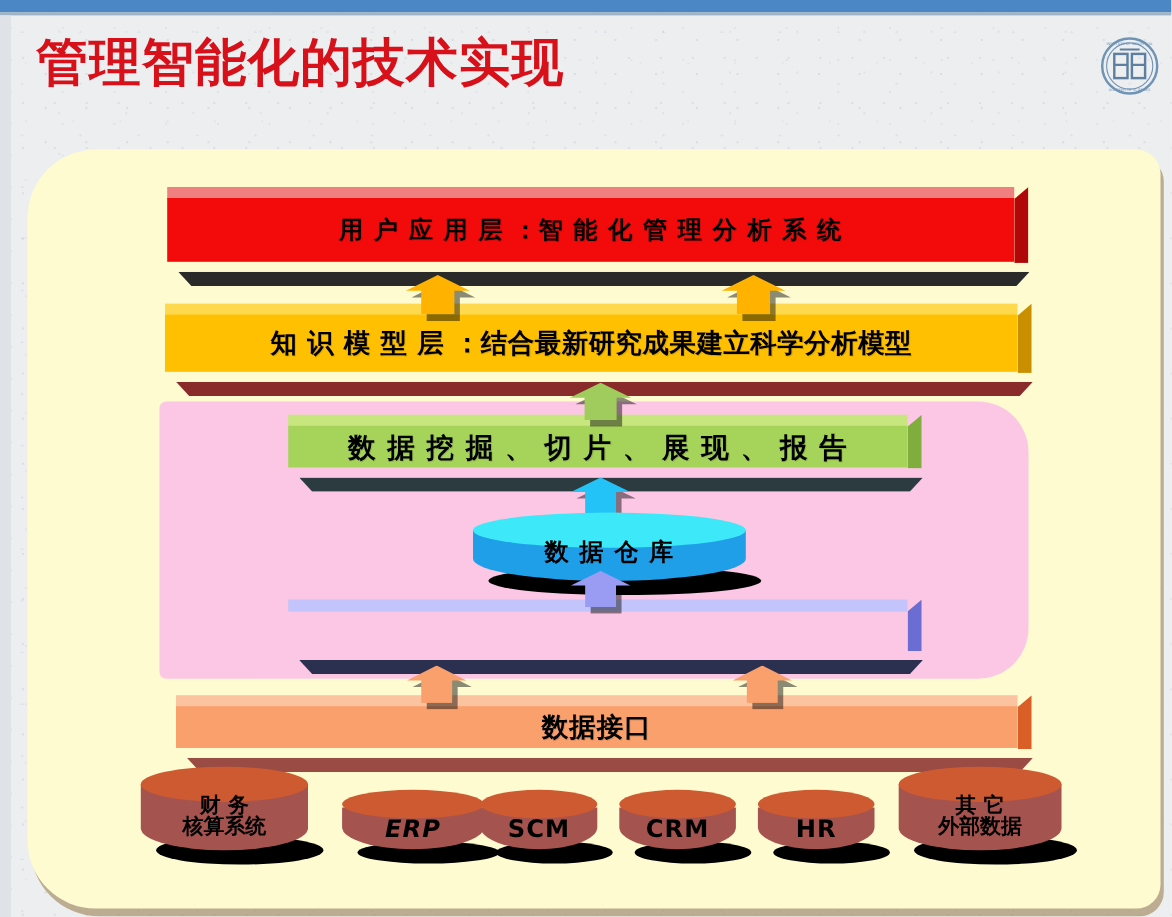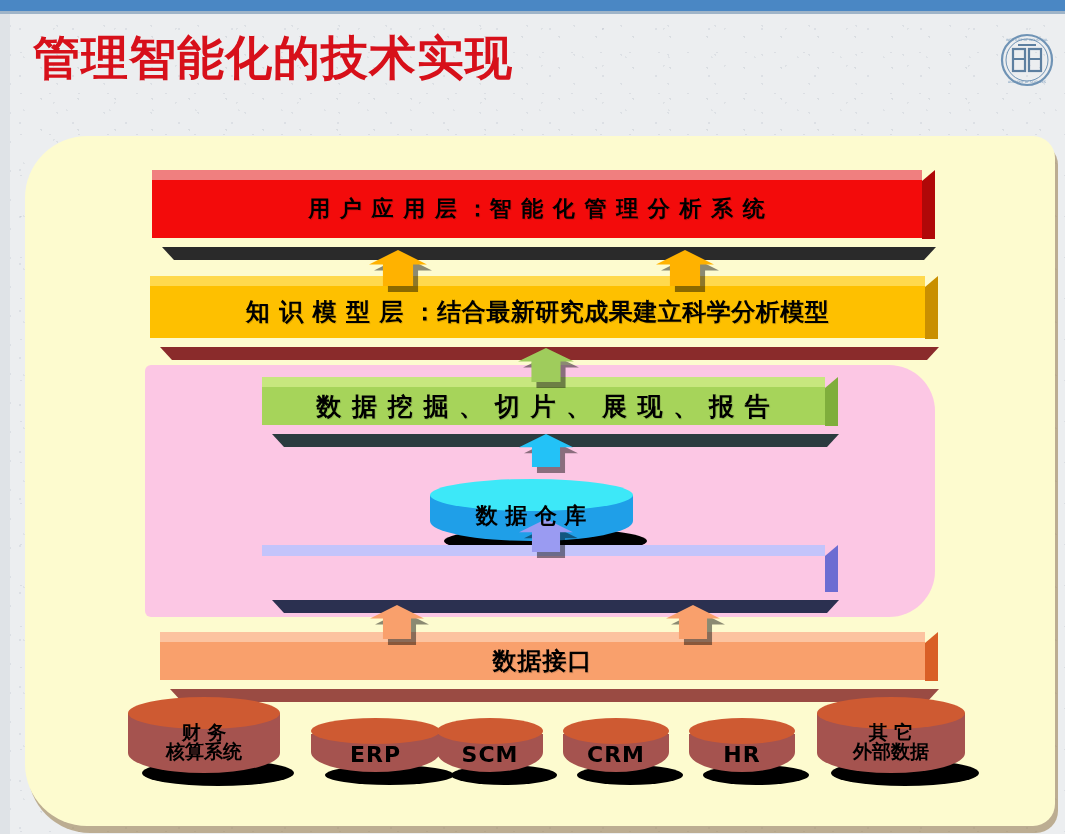--- a/index.html
+++ b/index.html
@@ -161,21 +161,21 @@
     <div class="face" style="background:#a6d45a;">
       <span class="label" style="font-size:25px;letter-spacing:1px;">数 据 挖 掘 、 切 片 、 展 现 、 报 告</span>
     </div>
   </div>
 
   <div class="arrow" style="left:519px;top:434px;width:54px;height:33px;">
     <div class="ashadow"></div>
     <div class="body" style="background:#23c2f7;"></div>
   </div>
 
-  <div class="cyl warehouse" style="left:430px;top:479px;width:203px;height:62px;font-family:Liberation Serif, serif;">
+  <div class="cyl warehouse" style="left:430px;top:466px;width:248px;height:62px;">
     <div class="cshadow"></div>
     <div class="cbody"></div>
     <div class="ctop"></div>
     <div class="clabel" style="top:26px;font-size:22px;letter-spacing:1px;">数 据 仓 库</div>
   </div>
 
   <div class="arrow" style="left:519px;top:519px;width:54px;height:33px;">
     <div class="ashadow"></div>
     <div class="body" style="background:#9a9bf2;"></div>
   </div>
@@ -205,21 +205,21 @@
   </div>
 
   <div class="cyl src" style="left:128px;top:697px;width:152px;height:76px;">
     <div class="cshadow"></div>
     <div class="cbody"></div>
     <div class="ctop"></div>
     <div class="clabel source-multiline" style="top:26px;font-size:19px;white-space:pre;">财 务
 核算系统</div>
   </div>
 
-  <div class="cyl src" style="left:311px;top:718px;width:129px;height:54px;">
+  <div class="cyl src" style="left:311px;top:718px;width:129px;height:54px;font-style:italic;">
     <div class="cshadow" style="height:20px;"></div>
     <div class="cbody"></div>
     <div class="ctop" style="height:26px;"></div>
     <div class="clabel" style="top:26px;font-size:22px;letter-spacing:1px;">ERP</div>
   </div>
 
   <div class="cyl src" style="left:437px;top:718px;width:106px;height:54px;">
     <div class="cshadow" style="height:20px;"></div>
     <div class="cbody"></div>
     <div class="ctop" style="height:26px;"></div>

